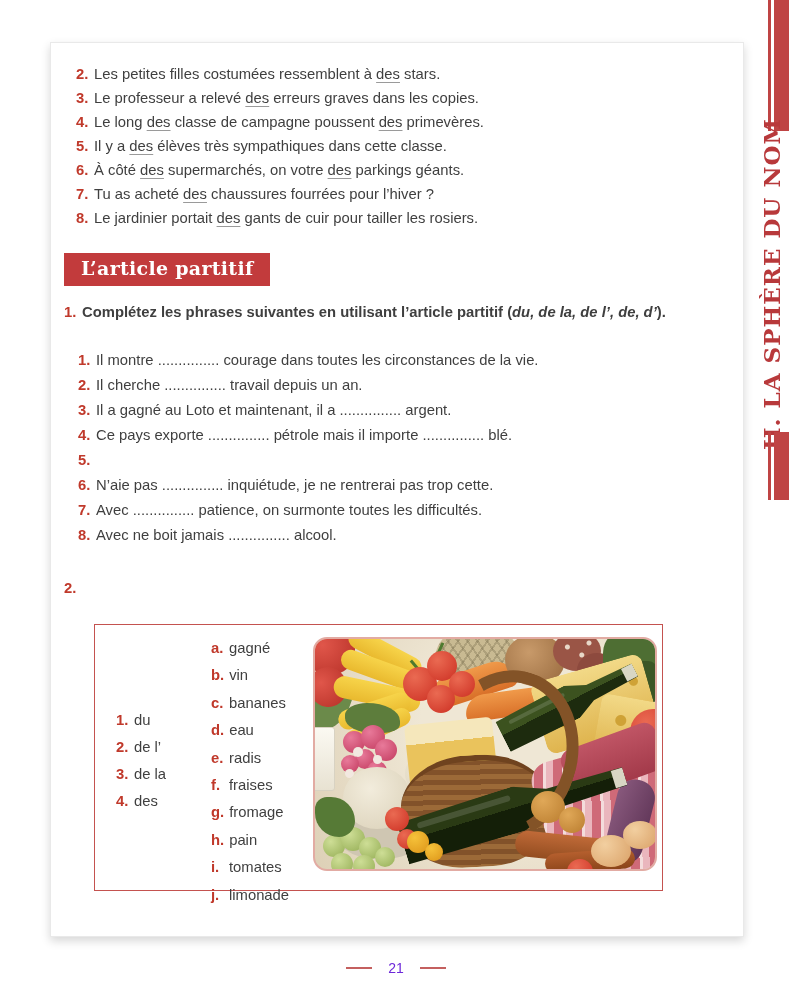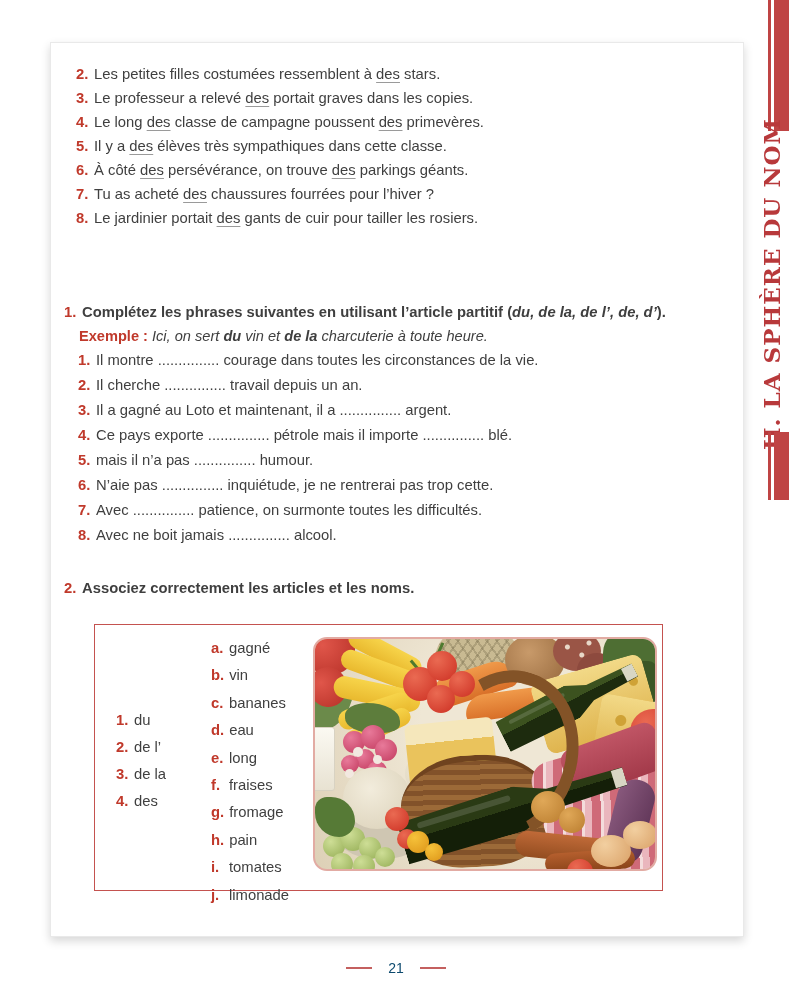--- a/index.html
+++ b/index.html
@@ -161,64 +161,64 @@
   #bar-bot-thick{left:774px;top:432px;height:68px;}
   .side-label{
     position:absolute;left:771px;top:284px;
     transform:translate(-50%,-50%) rotate(-90deg);
     white-space:nowrap;color:#b8393b;
     font-family:"DejaVu Serif", serif;font-weight:700;font-size:23px;letter-spacing:1px;
   }
   
   .footer{position:absolute;left:0;right:0;top:960px;display:flex;justify-content:center;align-items:center;gap:16px;}
   .dash{width:26px;height:2px;background:#c4605f;}
-  .pgnum{font-size:14px;color:#0c4a6e;}
+  .pgnum{font-size:14px;color:#6d28d9;}
 </style>
 </head>
 <body>
 
 <div class="page">
 
   <div class="top-list">
     <div class="line">
         <span class="num">2.</span>
         <span class="txt"><span>Les petites filles costumées ressemblent à </span><span class="seg-u">des</span><span> stars.</span></span>
       </div>
     <div class="line">
         <span class="num">3.</span>
-        <span class="txt"><span>Le professeur a relevé </span><span class="seg-u">des</span><span> portait graves dans les copies.</span></span>
+        <span class="txt"><span>Le professeur a relevé </span><span class="seg-u">des</span><span> erreurs graves dans les copies.</span></span>
       </div>
     <div class="line">
         <span class="num">4.</span>
         <span class="txt"><span>Le long </span><span class="seg-u">des</span><span> classe de campagne poussent </span><span class="seg-u">des</span><span> primevères.</span></span>
       </div>
     <div class="line">
         <span class="num">5.</span>
         <span class="txt"><span>Il y a </span><span class="seg-u">des</span><span> élèves très sympathiques dans cette classe.</span></span>
       </div>
     <div class="line">
         <span class="num">6.</span>
-        <span class="txt"><span>À côté </span><span class="seg-u">des</span><span> persévérance, on trouve </span><span class="seg-u">des</span><span> parkings géants.</span></span>
+        <span class="txt"><span>À côté </span><span class="seg-u">des</span><span> supermarchés, on votre </span><span class="seg-u">des</span><span> parkings géants.</span></span>
       </div>
     <div class="line">
         <span class="num">7.</span>
         <span class="txt"><span>Tu as acheté </span><span class="seg-u">des</span><span> chaussures fourrées pour l’hiver ?</span></span>
       </div>
     <div class="line">
         <span class="num">8.</span>
         <span class="txt"><span>Le jardinier portait </span><span class="seg-u">des</span><span> gants de cuir pour tailler les rosiers.</span></span>
       </div>
   </div>
 
+  <div class="section-title">L’article partitif</div>
 
   <div class="line ex-head ex1-head">
     <span class="num">1.</span>
     <span class="txt"><span class="seg-b">Complétez les phrases suivantes en utilisant l’article partitif (</span><span class="seg-i">du, de la, de l’, de, d’</span><span class="seg-b">).</span></span>
   </div>
-  <div class="example-line"><span class="seg-rb">Exemple : </span><span class="seg-i">Ici, on sert </span><span class="seg-bi">du</span><span class="seg-i"> vin et </span><span class="seg-bi">de la</span><span class="seg-i"> charcuterie à toute heure.</span></div>
 
   <div class="ex1-list">
     <div class="line">
         <span class="num">1.</span>
         <span class="txt"><span>Il montre ............... courage dans toutes les circonstances de la vie.</span></span>
       </div>
     <div class="line">
         <span class="num">2.</span>
         <span class="txt"><span>Il cherche ............... travail depuis un an.</span></span>
       </div>
@@ -226,41 +226,39 @@
         <span class="num">3.</span>
         <span class="txt"><span>Il a gagné au Loto et maintenant, il a ............... argent.</span></span>
       </div>
     <div class="line">
         <span class="num">4.</span>
         <span class="txt"><span>Ce pays exporte ............... pétrole mais il importe ............... blé.</span></span>
       </div>
     <div class="line">
         <span class="num">5.</span>
         <span class="txt">
-          <div>mais il n’a pas ............... humour.</div>
         </span>
       </div>
     <div class="line">
         <span class="num">6.</span>
         <span class="txt"><span>N’aie pas ............... inquiétude, je ne rentrerai pas trop cette.</span></span>
       </div>
     <div class="line">
         <span class="num">7.</span>
         <span class="txt"><span>Avec ............... patience, on surmonte toutes les difficultés.</span></span>
       </div>
     <div class="line">
         <span class="num">8.</span>
         <span class="txt"><span>Avec ne boit jamais ............... alcool.</span></span>
       </div>
   </div>
 
   <div class="line ex-head ex2-head">
     <span class="num">2.</span>
     <span class="txt">
-      <div>Associez correctement les articles et les noms.</div>
     </span>
   </div>
 
   <div class="ex2-box">
     <div class="articles">
       <div class="line">
           <span class="num">1.</span>
           <span class="txt">du</span>
         </div>
       <div class="line">
@@ -288,21 +286,21 @@
       <div class="line">
           <span class="num">c.</span>
           <span class="txt">bananes</span>
         </div>
       <div class="line">
           <span class="num">d.</span>
           <span class="txt">eau</span>
         </div>
       <div class="line">
           <span class="num">e.</span>
-          <span class="txt">long</span>
+          <span class="txt">radis</span>
         </div>
       <div class="line">
           <span class="num">f.</span>
           <span class="txt">fraises</span>
         </div>
       <div class="line">
           <span class="num">g.</span>
           <span class="txt">fromage</span>
         </div>
       <div class="line">

